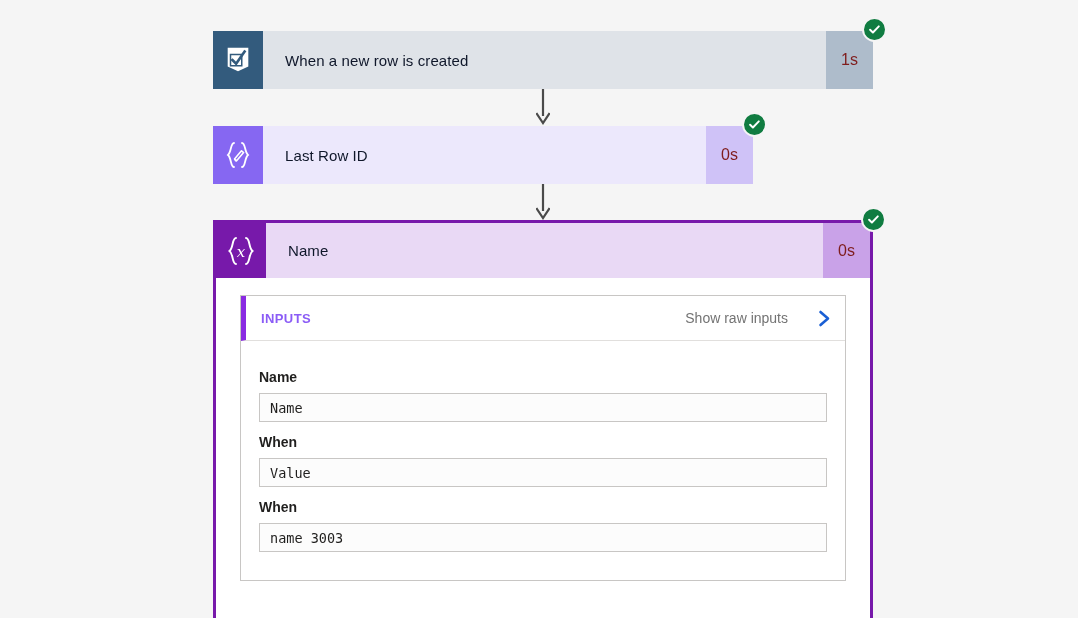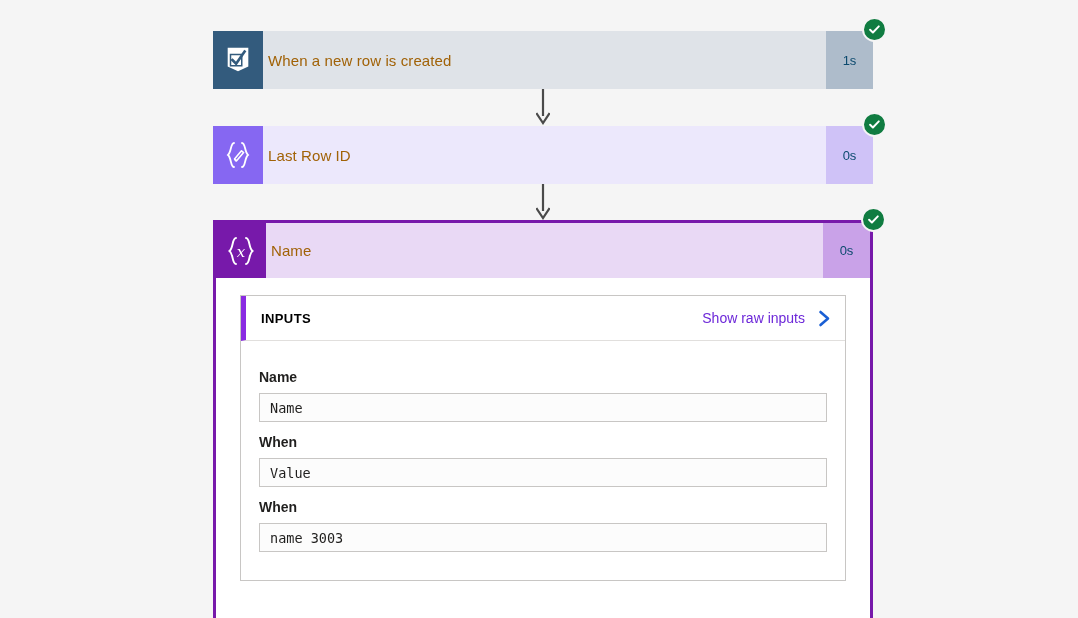--- a/index.html
+++ b/index.html
@@ -33,33 +33,33 @@
     min-width: 50px;
     display: flex;
     align-items: center;
     justify-content: center;
     color: #ffffff;
   }
   .node-title {
     flex: 1 1 auto;
     display: flex;
     align-items: center;
-    padding-left: 5px;
+    padding-left: 22px;
     font-size: 15px;
-    color: #a16207;
+    color: #0f172a;
     letter-spacing: .1px;
   }
   .node-duration {
     width: 47px;
     min-width: 47px;
     display: flex;
     align-items: center;
     justify-content: center;
-    font-size: 13px;
-    color: #0c4a6e;
+    font-size: 16px;
+    color: #7f1d1d;
   }
   .status-badge {
     position: absolute;
     top: -14px;
     right: -14px;
     width: 25px;
     height: 25px;
     border-radius: 50%;
     background: #107c41;
     border: 2px solid #f5f5f5;
@@ -82,21 +82,21 @@
   .lists-icon {
     width: 30px; height: 30px;
     position: relative;
     display: block;
   }
 
   
   #node-setvar {
     left: 213px;
     top: 126px;
-    width: 660px;
+    width: 540px;
   }
   #node-setvar .node-icon { background: #8667f2; }
   #node-setvar .node-title { background: #ece8fc; }
   #node-setvar .node-duration { background: #cfc2f7; }
 
   
   #node-initvar-card {
     position: absolute;
     left: 213px;
     top: 220px;
@@ -131,28 +131,28 @@
     justify-content: space-between;
     height: 45px;
     border-bottom: 1px solid #e1dfdd;
     border-left: 5px solid #8a2be2;
     padding: 0 12px 0 15px;
   }
   .inputs-label {
     font-size: 13px;
     font-weight: bold;
     letter-spacing: .4px;
-    color: #000000;
+    color: #8b5cf6;
   }
   .raw-link {
     display: flex;
     align-items: center;
-    gap: 11px;
+    gap: 28px;
     font-size: 14px;
-    color: #6d28d9;
+    color: #737373;
     cursor: pointer;
   }
   .chevron-right { display:block; }
 
   .panel-body { padding: 16px 18px 22px 18px; }
 
   .field { margin-bottom: 6px; }
   .field-label {
     font-size: 14px;
     font-weight: bold;

